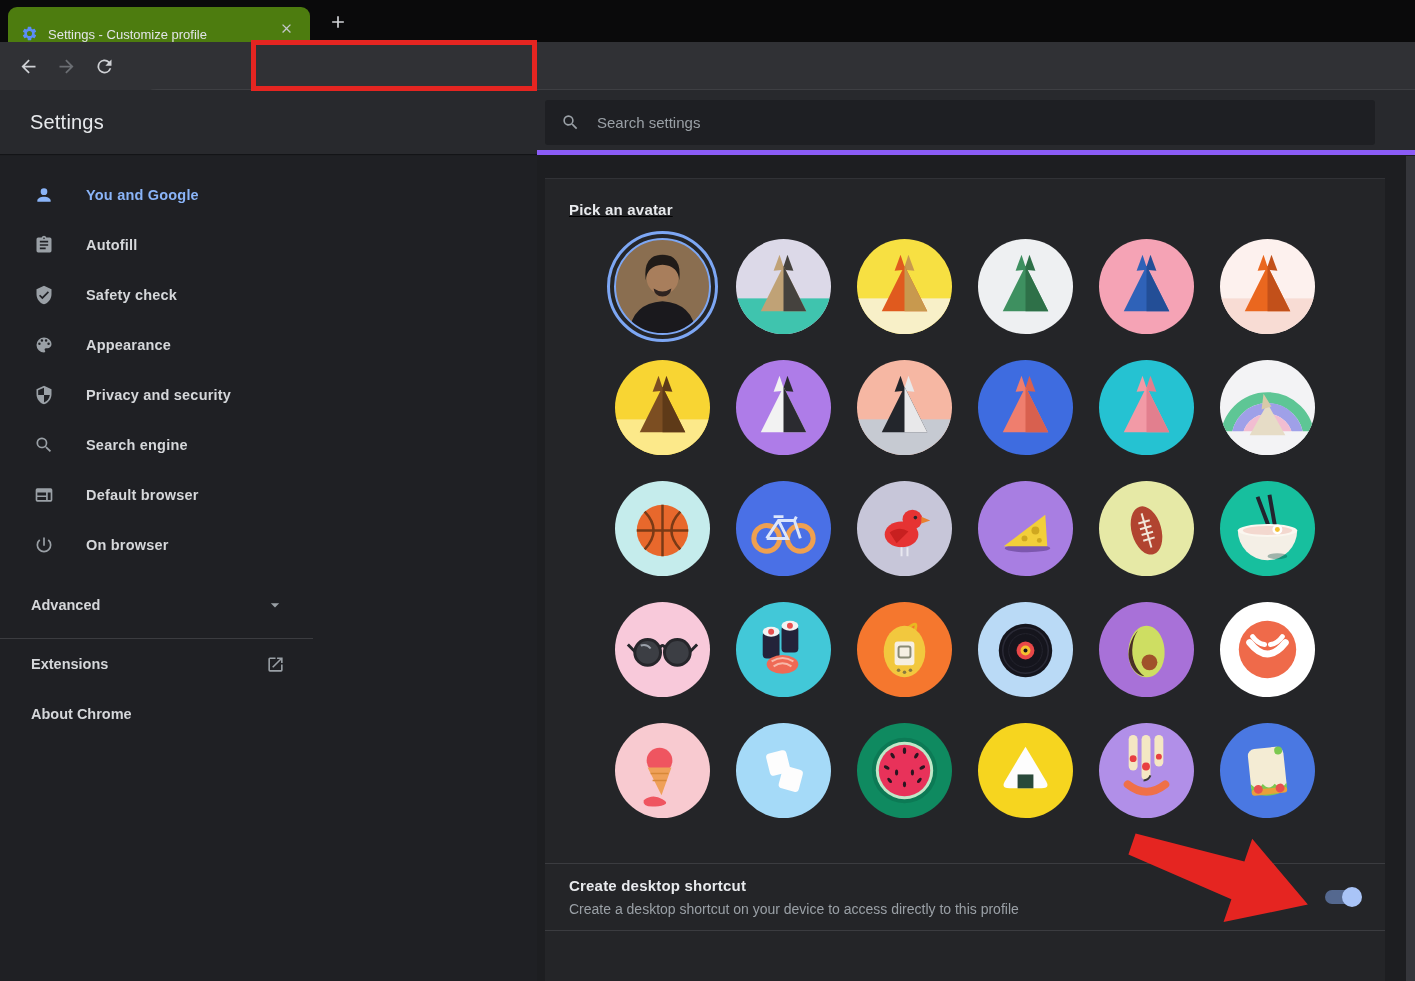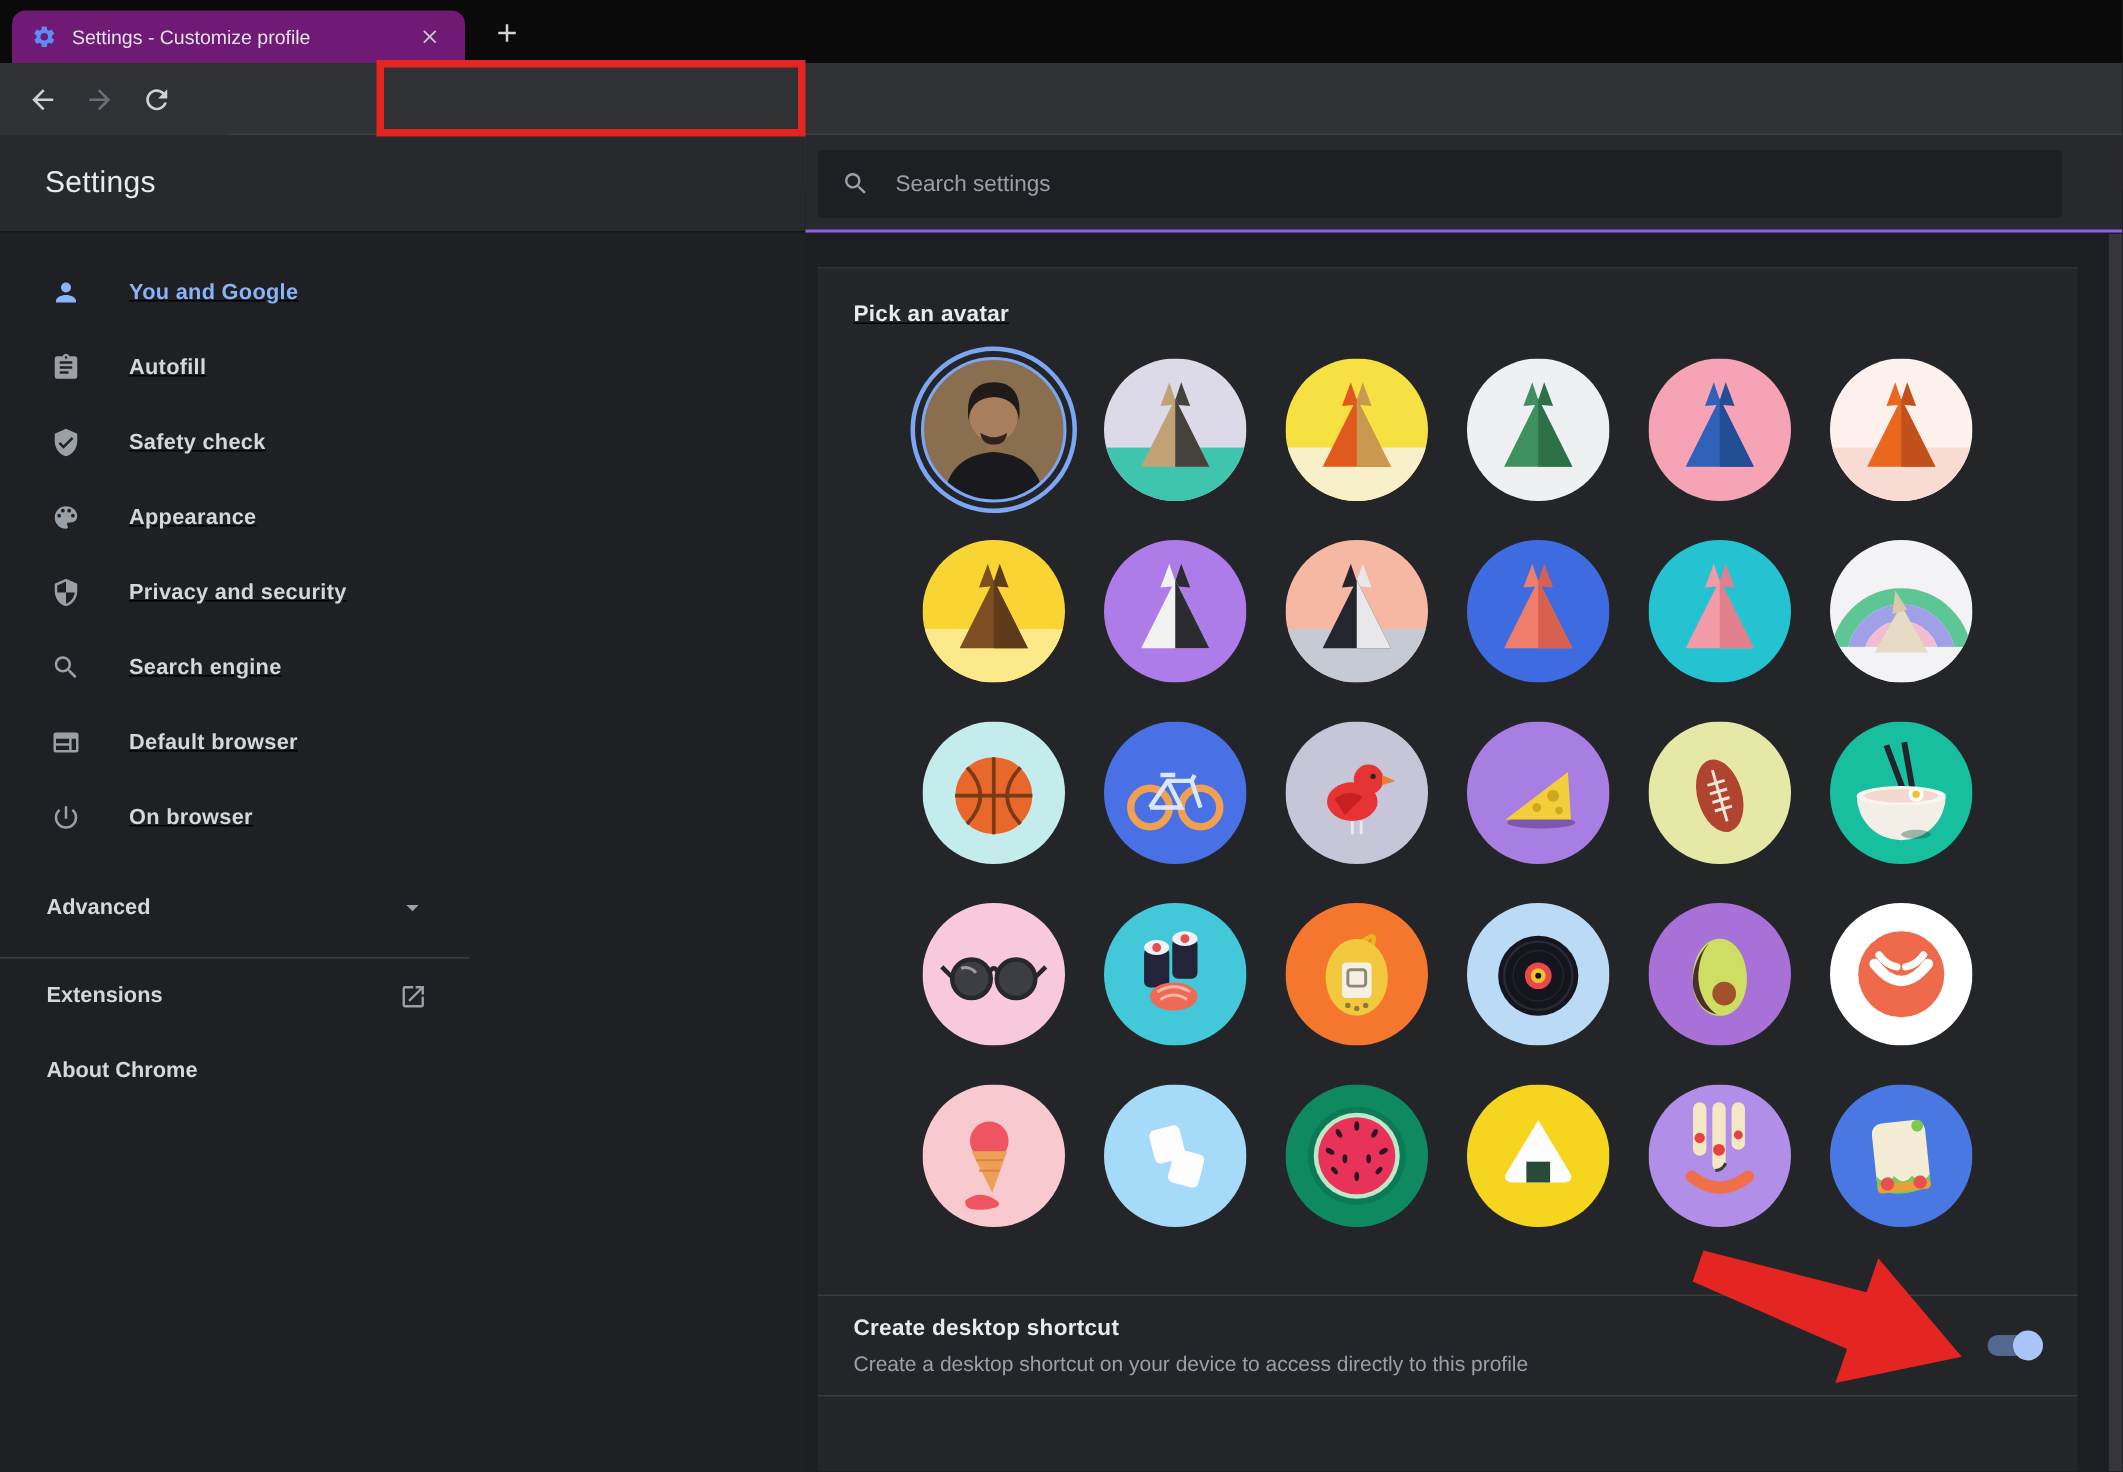--- a/index.html
+++ b/index.html
@@ -3,50 +3,50 @@
 <meta charset="utf-8">
 <style>
   :root{ --annot:#e52521; }
   *{box-sizing:border-box; margin:0; padding:0;}
   html,body{margin:0;}
   body{ width:1415px; height:981px; background:#1d1e21; font-family:"Liberation Sans", sans-serif; overflow:hidden; position:relative; }
   #app{ position:absolute; inset:0; width:1415px; height:981px; }
 
   
   .tabbar{ position:absolute; left:0; top:0; right:0; height:42px; background:#0a0a0b; }
-  .tab{ position:absolute; left:8px; top:7px; width:302px; height:35px; background:#701a75; border-radius:9px 9px 0 0; display:flex; align-items:center; padding:0 10px 0 13px; }
+  .tab{ position:absolute; left:8px; top:7px; width:302px; height:35px; background:#4d7c0f; border-radius:9px 9px 0 0; display:flex; align-items:flex-end; padding:0 10px 0 13px; }
   .tab-title{ flex:1; margin-left:10px; font-size:13px; color:#e2e4e8; white-space:nowrap; overflow:hidden; }
   .icon-btn{ width:28px; height:28px; display:flex; align-items:center; justify-content:center; border-radius:50%; cursor:pointer; }
   .tab-close svg{ width:15px; height:15px; fill:#c4c7cc; }
   .newtab{ position:absolute; left:324px; top:8px; }
   .newtab svg{ width:20px; height:20px; fill:#d2d4d8; }
 
   .toolbar{ position:absolute; left:0; top:42px; right:0; height:48px; background:#303135; display:flex; align-items:center; padding-left:11px; }
   .navbtn{ width:34px; height:34px; margin-right:4px; display:flex; align-items:center; justify-content:center; border-radius:50%; cursor:pointer; }
   .navbtn svg{ width:21px; height:21px; fill:#cfd1d5; }
   .navbtn.disabled svg{ fill:#6b6e73; }
   .omnibox{ position:absolute; left:137px; top:47px; right:0; height:38px; background:#3e3f43; border-radius:19px 0 0 19px; display:flex; align-items:center; padding-left:15px; }
   .chrome-glyph{ width:18px; height:18px; }
   .engine-label{ color:#9aa0a6; font-size:15px; margin-left:10px; }
   .omni-sep{ width:2px; height:21px; background:#5f6268; margin:0 12px; }
   .url{ font-size:15px; color:#9aa0a6; white-space:nowrap; }
   .url .hl{ color:#e8eaed; }
 
   
   .sidebar-header{ position:absolute; left:0; top:90px; width:537px; height:65px; background:#28292d; border-bottom:1px solid #131417; display:flex; align-items:center; padding-left:30px; }
   .settings-title{ font-size:20px; color:#e8eaed; letter-spacing:.2px; }
-  .content-header{ position:absolute; left:537px; top:90px; right:0; height:65px; background:#28292d; border-bottom:2px solid #8b5cf6; }
+  .content-header{ position:absolute; left:537px; top:90px; right:0; height:65px; background:#28292d; border-bottom:5px solid #8b5cf6; }
   .search-field{ position:absolute; left:8px; top:10px; width:830px; height:45px; background:#1e1f23; border-radius:3px; display:flex; align-items:center; padding-left:16px; }
   .search-field svg{ width:19px; height:19px; fill:#9aa0a6; flex:none; }
   .search-input{ flex:1; margin-left:17px; background:transparent; border:none; outline:none; font-size:15px; color:#e8eaed; font-family:inherit; }
   .search-input::placeholder{ color:#9aa0a6; opacity:1; }
 
   
   .sidebar{ position:absolute; left:0; top:156px; width:537px; bottom:0; background:#1f2024; }
-  .nav-list{ padding-top:14px;text-decoration:underline; }
+  .nav-list{ padding-top:14px; }
   .nav-item{ height:50px; display:flex; align-items:center; padding-left:33px; cursor:pointer; }
   .nav-ic{ width:22px; height:22px; display:flex; align-items:center; justify-content:center; }
   .nav-ic svg{ width:20px; height:20px; fill:#9aa0a6; }
   .nav-label{ margin-left:31px; font-size:14.5px; font-weight:700; color:#d5d7da; letter-spacing:.2px; }
   .nav-item.selected .nav-label{ color:#8ab4f8; }
   .nav-item.selected .nav-ic svg{ fill:#8ab4f8; }
   .adv-row{ margin-top:10px; height:50px; display:flex; align-items:center; padding:0 0 0 31px; width:313px; cursor:pointer; }
   .adv-label{ font-size:14.5px; font-weight:700; color:#d5d7da; flex:1; }
   .adv-row svg{ width:20px; height:20px; fill:#9aa0a6; margin-right:28px; }
   .side-divider{ width:313px; border-top:1px solid #3b3c40; margin-top:8px; }

